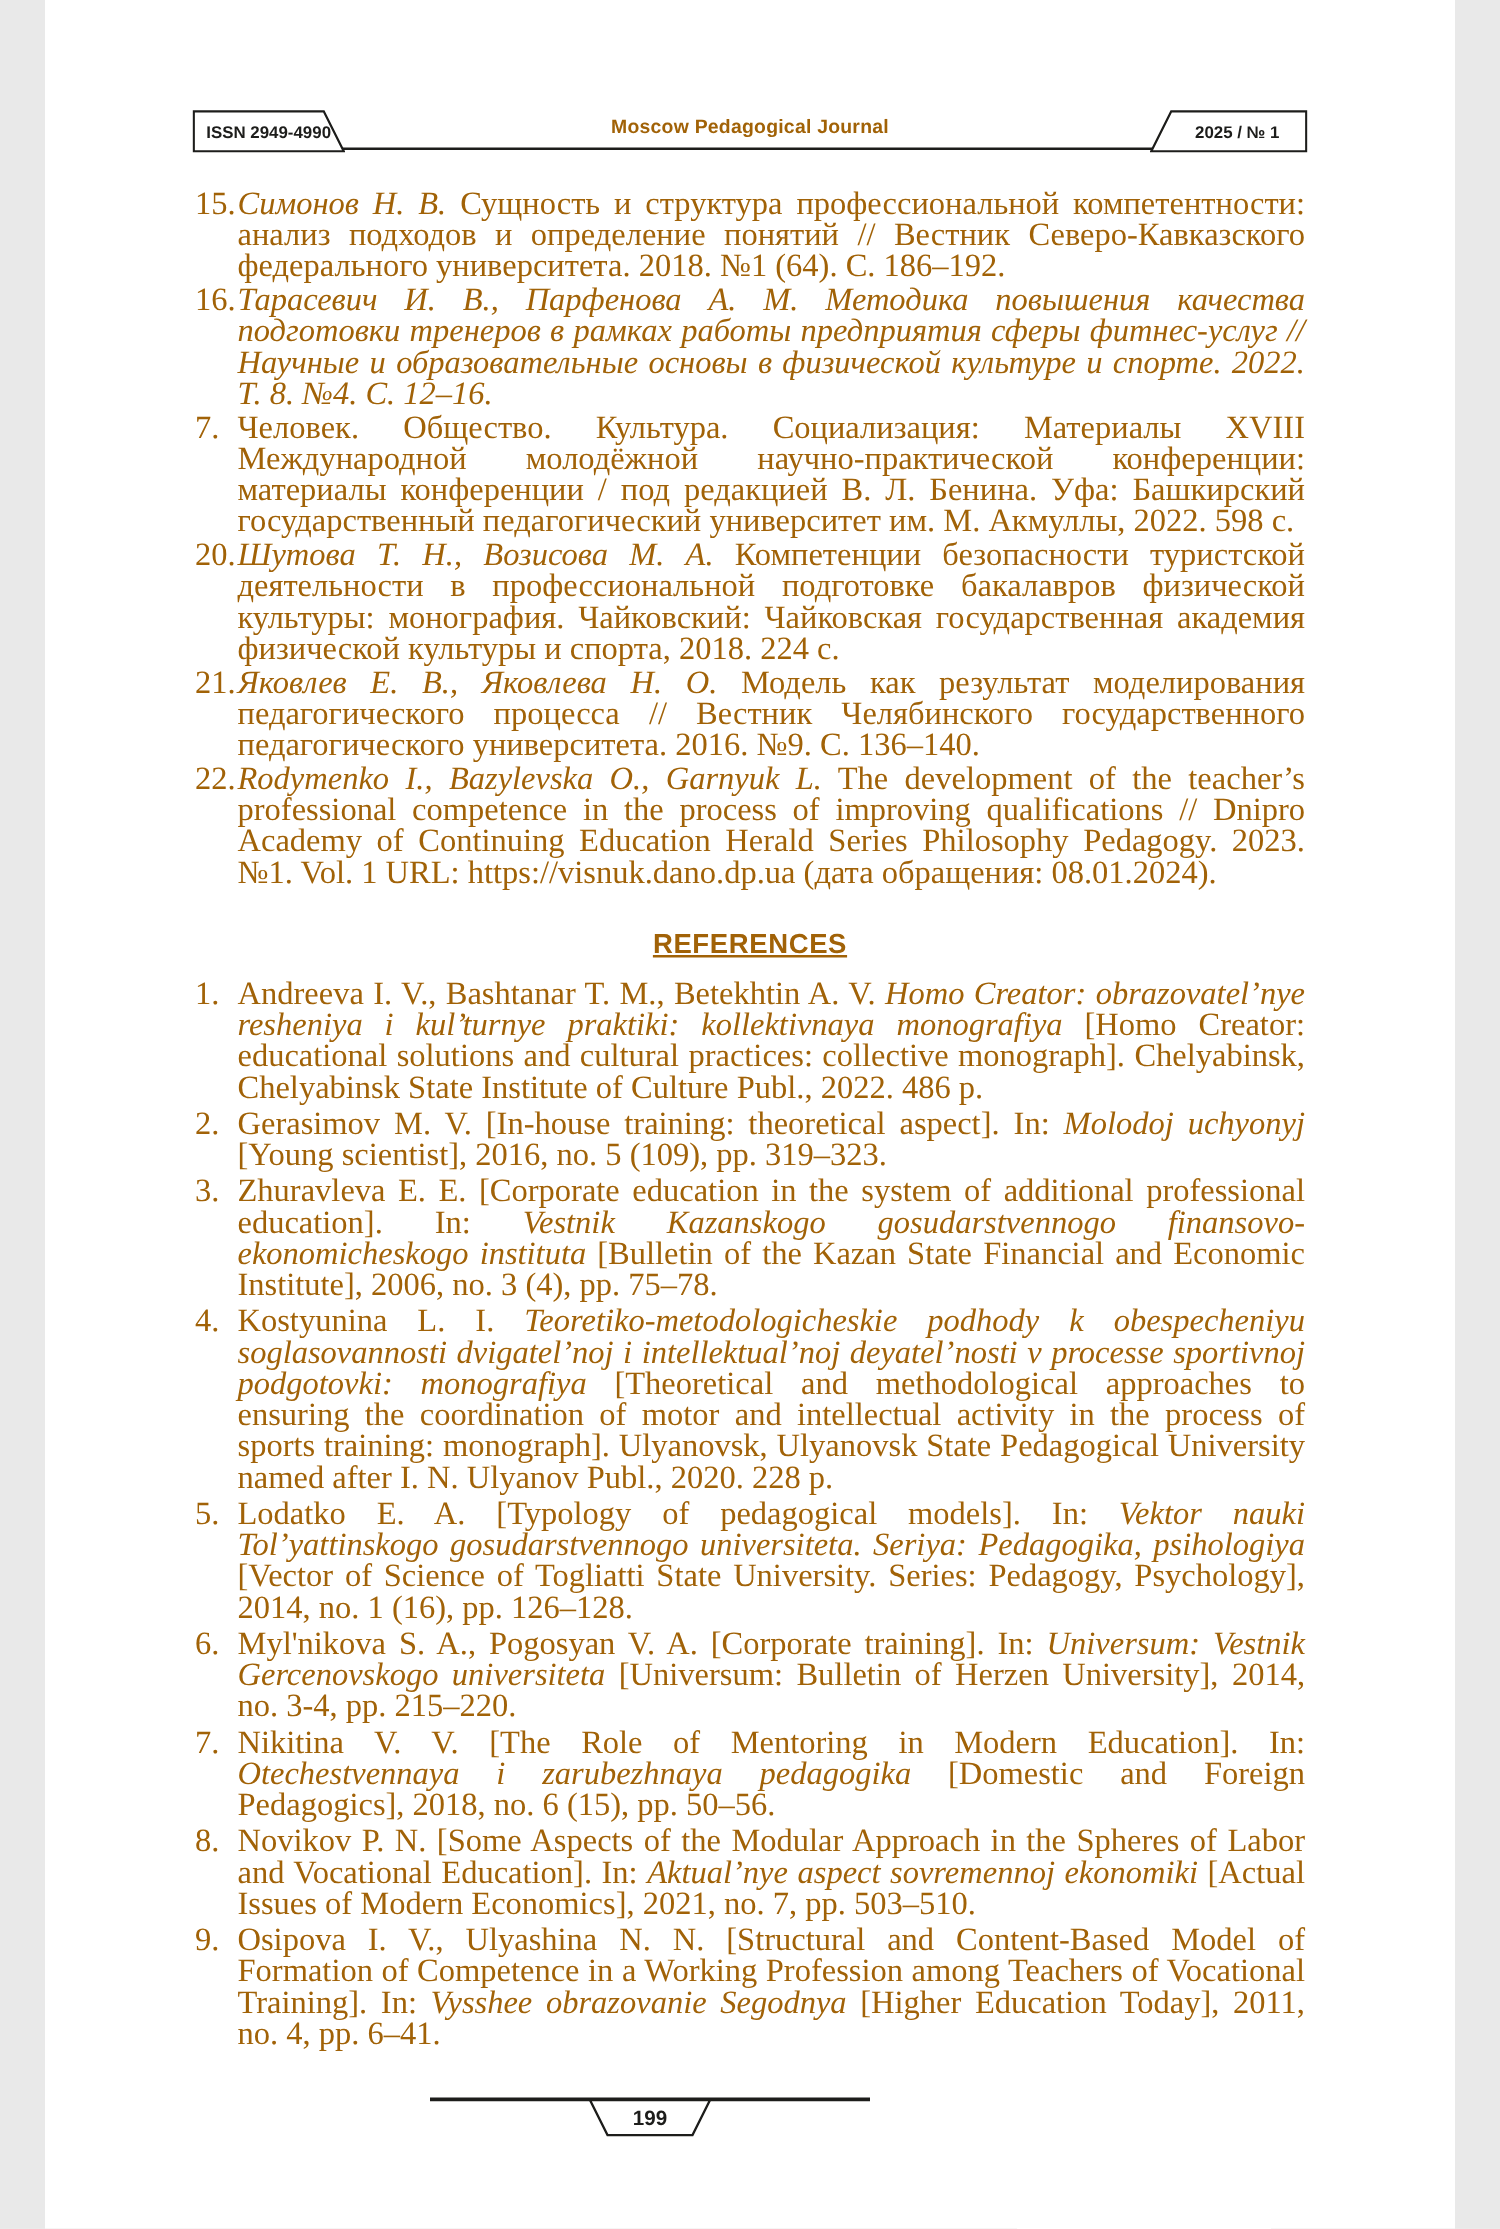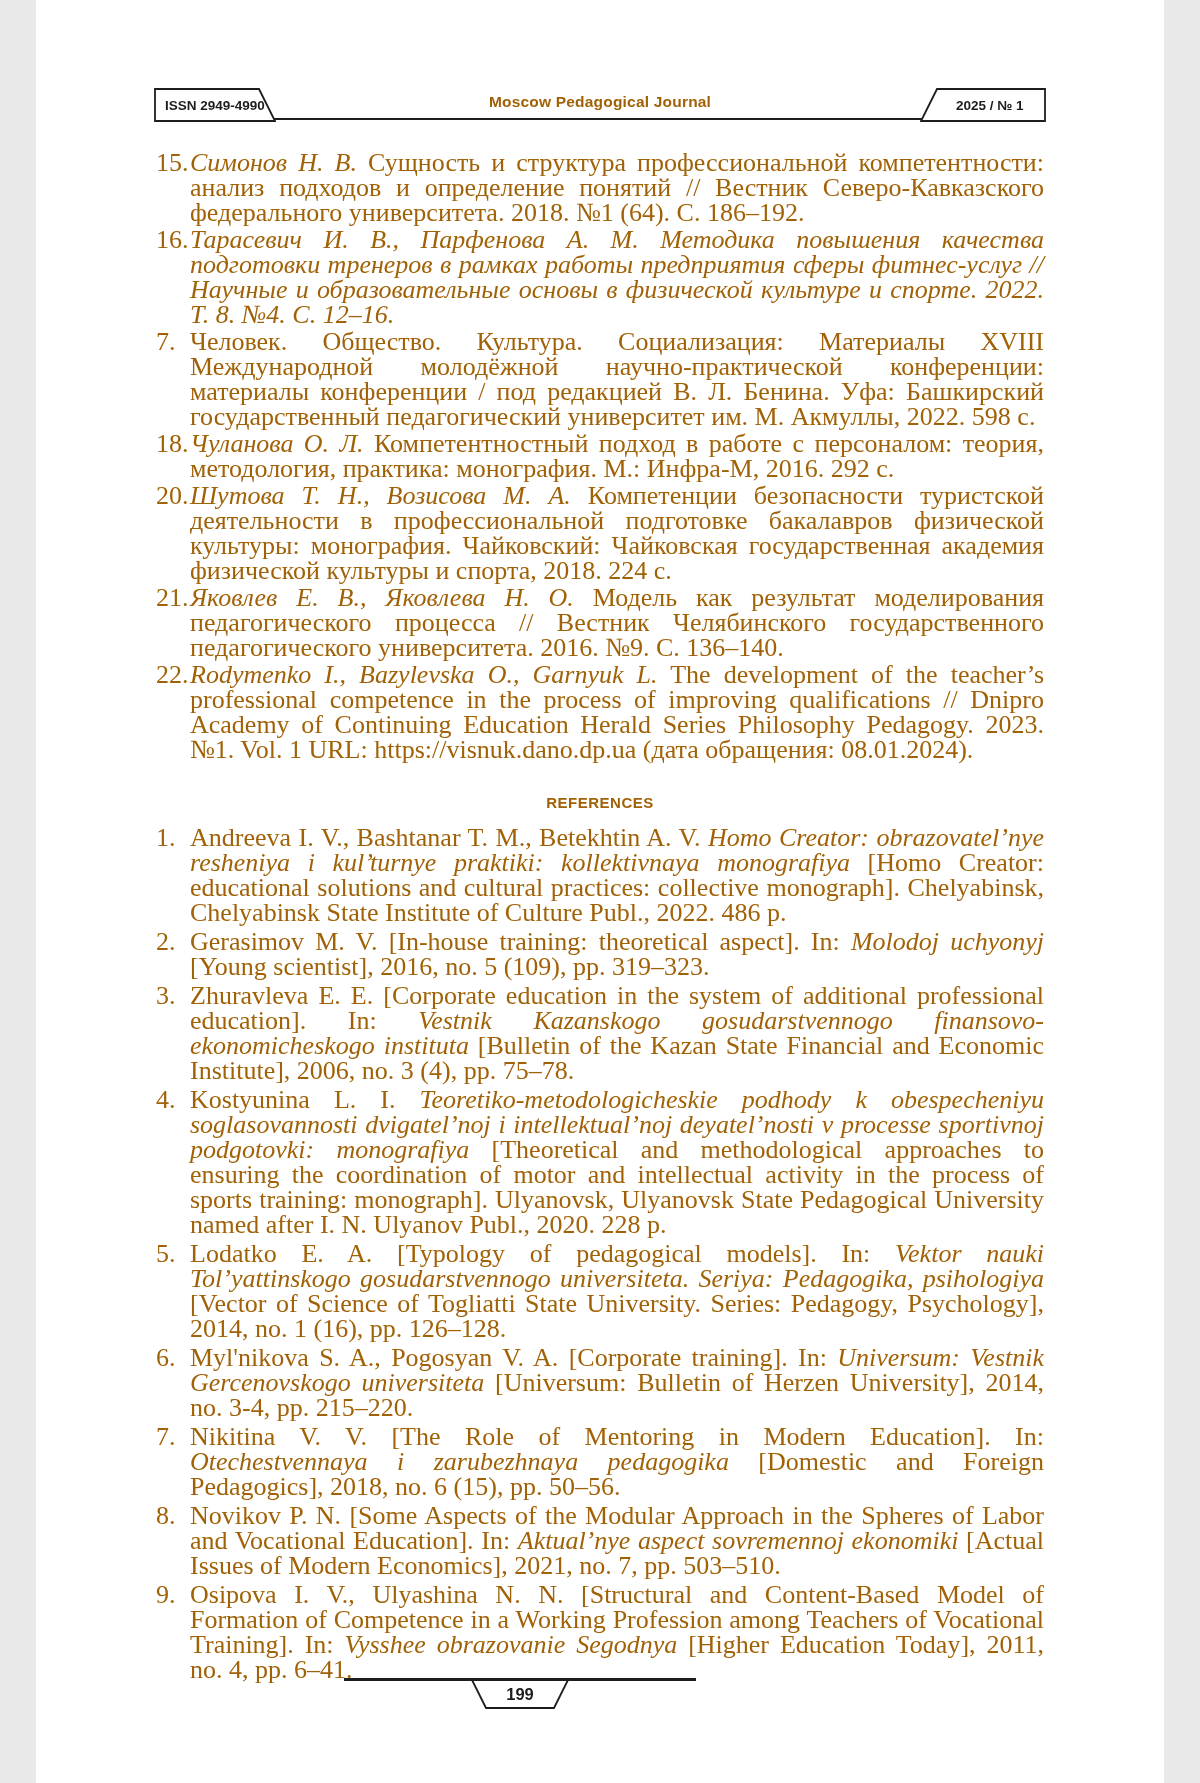--- a/index.html
+++ b/index.html
@@ -39,25 +39,26 @@
   }
   
   .ref-list { font-size: 26px; line-height: 25px; }
   .ref-item { display: flex; margin-bottom: 2px; }
   .ref-list.spaced .ref-item { margin-bottom: 4px; }
   .ref-num { flex: 0 0 34px; }
   .ref-text { flex: 1; text-align: justify; }
   .it { font-style: italic; }
   .references-heading {
     font-family: "Liberation Sans", "DejaVu Sans", sans-serif;
-    font-size: 15px;
+    font-size: 22px;
     font-weight: bold;
     letter-spacing: 0.5px;
     text-align: center;
     margin: 32px 0 14px 0;
+    text-decoration: underline;
   }
   
   .footer {
     position: absolute; left: 0; top: 1678px; width: 100%;
     display: flex; flex-direction: column; align-items: center;
     transform: translateX(-80px);
   }
   .footer-rule { width: 352px; height: 2.5px; background: #1d1d1b; }
   .pagenum-tab { display: block; margin-top: -2px; }
 </style>
@@ -88,24 +89,20 @@
           <span class="ref-num">15.</span>
           <span class="ref-text"><span class="it">Симонов Н. В.</span><span> Сущность и структура профессиональной компетентности: анализ подходов и определение понятий // Вестник Северо-Кавказского федерального университета. 2018. №1 (64). С. 186–192.</span></span>
         </div>
         <div class="ref-item">
           <span class="ref-num">16.</span>
           <span class="ref-text"><span class="it">Тарасевич И. В., Парфенова А. М. Методика повышения качества подготовки тренеров в рамках работы предприятия сферы фитнес-услуг // Научные и образовательные основы в физической культуре и спорте. 2022. Т. 8. №4. С. 12–16.</span></span>
         </div>
         <div class="ref-item">
           <span class="ref-num">7.</span>
           <span class="ref-text"><span>Человек. Общество. Культура. Социализация: Материалы XVIII Международной молодёжной научно-практической конференции: материалы конференции / под редакцией В. Л. Бенина. Уфа: Башкирский государственный педагогический университет им. М. Акмуллы, 2022. 598 с.</span></span>
-        </div>
-        <div class="ref-item">
-          <span class="ref-num">18.</span>
-          <span class="ref-text"><span class="it">Чуланова О. Л.</span><span> Компетентностный подход в работе с персоналом: теория, методология, практика: монография. М.: Инфра-М, 2016. 292 с.</span></span>
         </div>
         <div class="ref-item">
           <span class="ref-num">20.</span>
           <span class="ref-text"><span class="it">Шутова Т. Н., Возисова М. А.</span><span> Компетенции безопасности туристской деятельности в профессиональной подготовке бакалавров физической культуры: монография. Чайковский: Чайковская государственная академия физической культуры и спорта, 2018. 224 с.</span></span>
         </div>
         <div class="ref-item">
           <span class="ref-num">21.</span>
           <span class="ref-text"><span class="it">Яковлев Е. В., Яковлева Н. О.</span><span> Модель как результат моделирования педагогического процесса // Вестник Челябинского государственного педагогического университета. 2016. №9. С. 136–140.</span></span>
         </div>
         <div class="ref-item">

